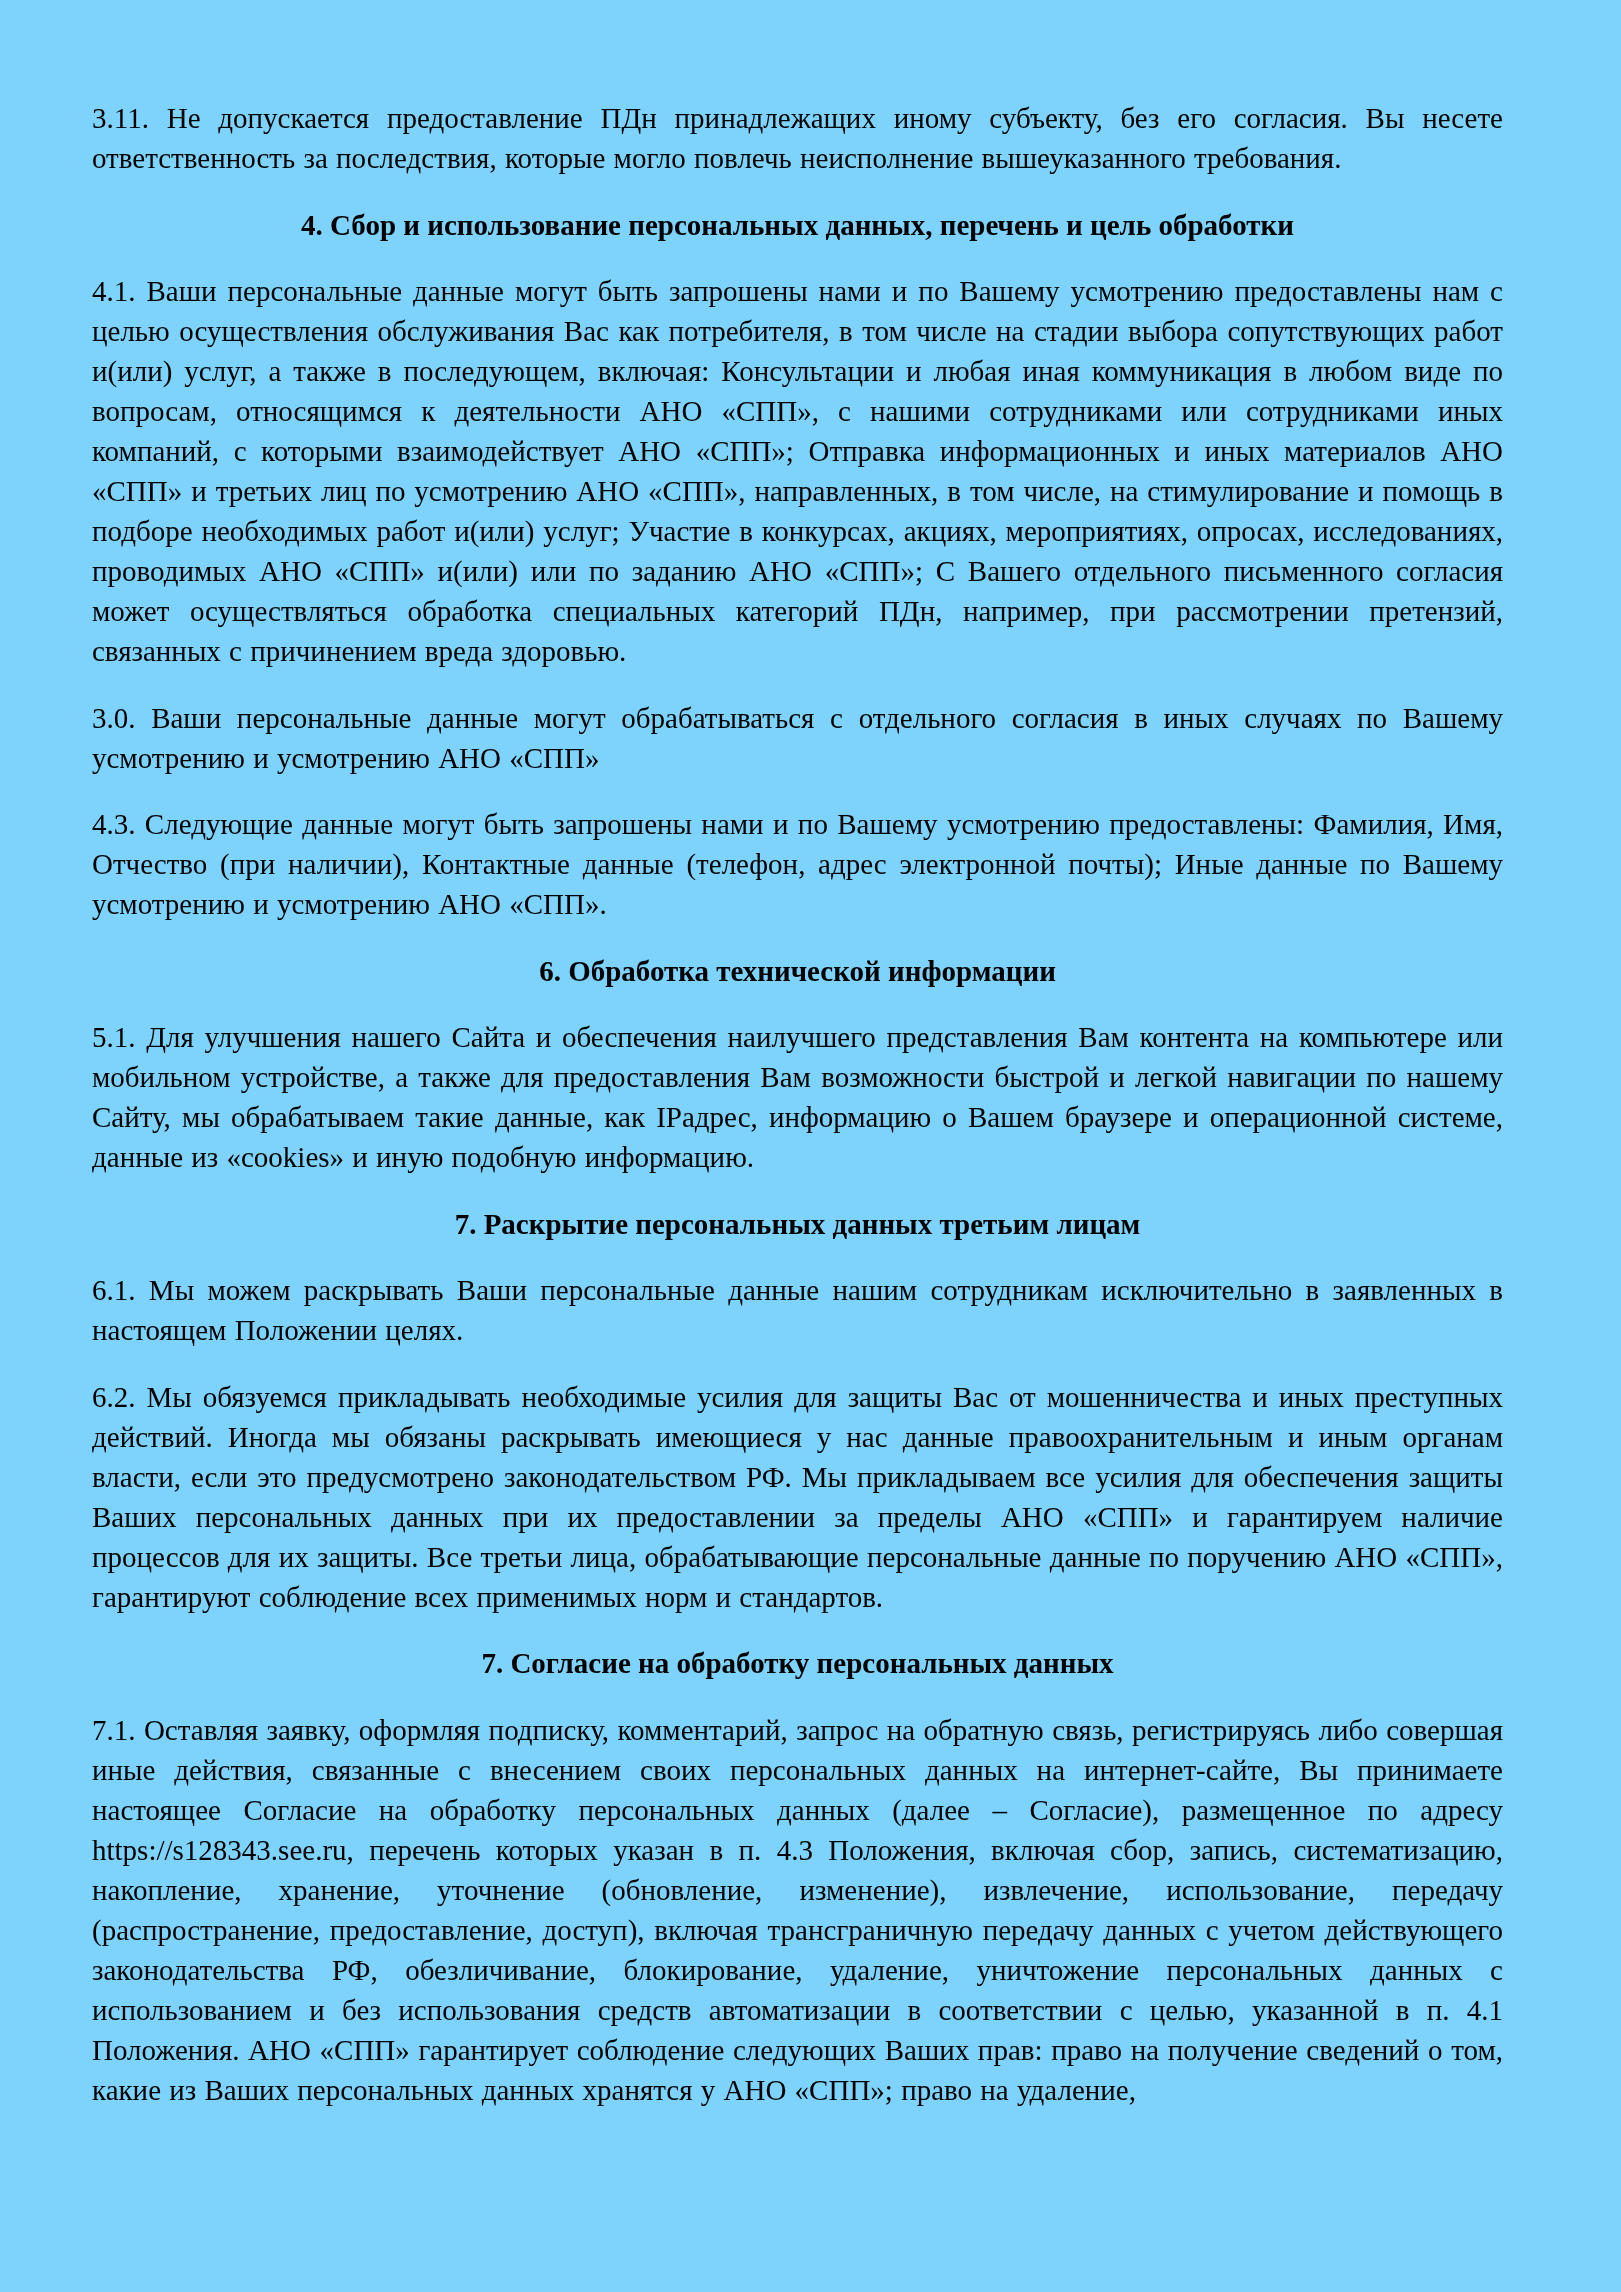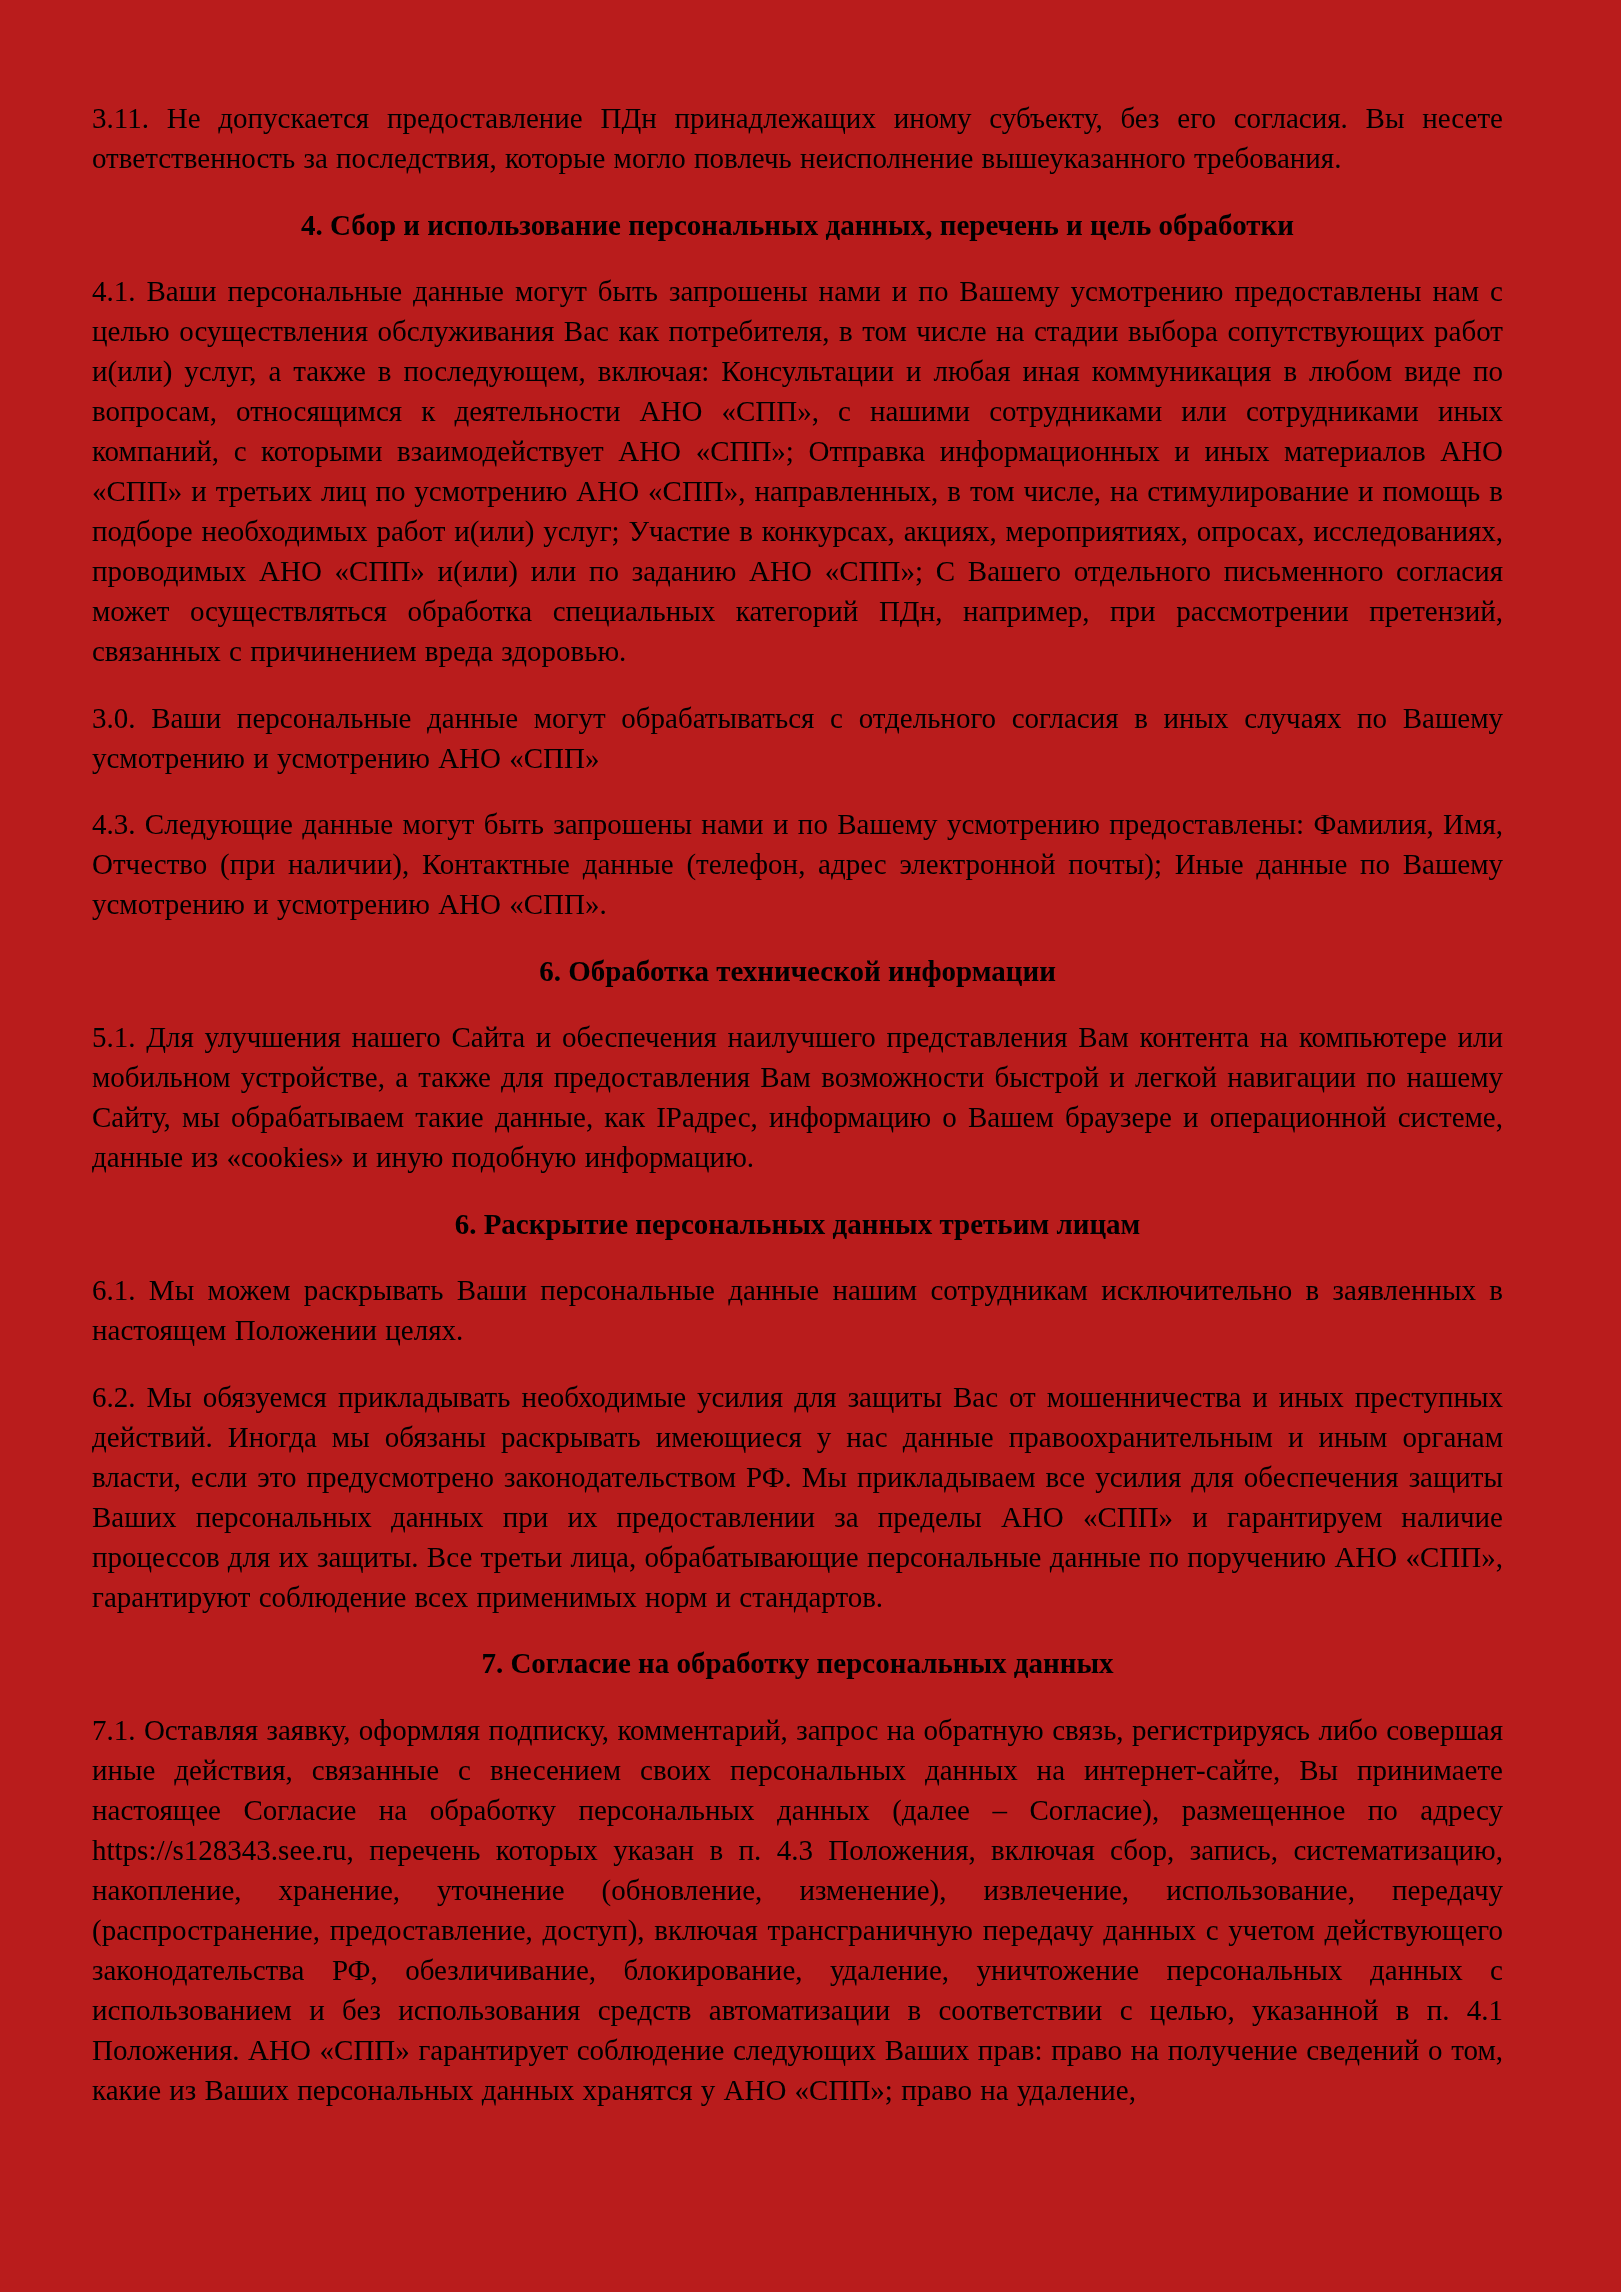--- a/index.html
+++ b/index.html
@@ -5,21 +5,21 @@
   html, body {
     margin: 0;
     padding: 0;
     background: #ffffff;
   }
   .page {
     position: relative;
     width: 1621px;
     height: 2293px;
     box-sizing: border-box;
-    background: #b91c1c;
+    background: #7dd3fc;
     padding: 98px 118px 0 92px;
     font-family: "Liberation Serif", "DejaVu Serif", serif;
     color: #000000;
     font-size: 29px;
     line-height: 40px;
     text-align: justify;
     overflow: hidden;
   }
   .para {
     margin: 0 0 26.5px 0;
@@ -37,19 +37,19 @@
 <body>
 
 <div class="page">
   <p class="para">3.11. Не допускается предоставление ПДн принадлежащих иному субъекту, без его согласия. Вы несете ответственность за последствия, которые могло повлечь неисполнение вышеуказанного требования.</p>
   <p class="heading">4. Сбор и использование персональных данных, перечень и цель обработки</p>
   <p class="para">4.1. Ваши персональные данные могут быть запрошены нами и по Вашему усмотрению предоставлены нам с целью осуществления обслуживания Вас как потребителя, в том числе на стадии выбора сопутствующих работ и(или) услуг, а также в последующем, включая: Консультации и любая иная коммуникация в любом виде по вопросам, относящимся к деятельности АНО «СПП», с нашими сотрудниками или сотрудниками иных компаний, с которыми взаимодействует АНО «СПП»; Отправка информационных и иных материалов АНО «СПП» и третьих лиц по усмотрению АНО «СПП», направленных, в том числе, на стимулирование и помощь в подборе необходимых работ и(или) услуг; Участие в конкурсах, акциях, мероприятиях, опросах, исследованиях, проводимых АНО «СПП» и(или) или по заданию АНО «СПП»; С Вашего отдельного письменного согласия может осуществляться обработка специальных категорий ПДн, например, при рассмотрении претензий, связанных с причинением вреда здоровью.</p>
   <p class="para">3.0. Ваши персональные данные могут обрабатываться с отдельного согласия в иных случаях по Вашему усмотрению и усмотрению АНО «СПП»</p>
   <p class="para">4.3. Следующие данные могут быть запрошены нами и по Вашему усмотрению предоставлены: Фамилия, Имя, Отчество (при наличии), Контактные данные (телефон, адрес электронной почты); Иные данные по Вашему усмотрению и усмотрению АНО «СПП».</p>
   <p class="heading">6. Обработка технической информации</p>
   <p class="para">5.1. Для улучшения нашего Сайта и обеспечения наилучшего представления Вам контента на компьютере или мобильном устройстве, а также для предоставления Вам возможности быстрой и легкой навигации по нашему Сайту, мы обрабатываем такие данные, как IPадрес, информацию о Вашем браузере и операционной системе, данные из «cookies» и иную подобную информацию.</p>
-  <p class="heading">6. Раскрытие персональных данных третьим лицам</p>
+  <p class="heading">7. Раскрытие персональных данных третьим лицам</p>
   <p class="para">6.1. Мы можем раскрывать Ваши персональные данные нашим сотрудникам исключительно в заявленных в настоящем Положении целях.</p>
   <p class="para">6.2. Мы обязуемся прикладывать необходимые усилия для защиты Вас от мошенничества и иных преступных действий. Иногда мы обязаны раскрывать имеющиеся у нас данные правоохранительным и иным органам власти, если это предусмотрено законодательством РФ. Мы прикладываем все усилия для обеспечения защиты Ваших персональных данных при их предоставлении за пределы АНО «СПП» и гарантируем наличие процессов для их защиты. Все третьи лица, обрабатывающие персональные данные по поручению АНО «СПП», гарантируют соблюдение всех применимых норм и стандартов.</p>
   <p class="heading">7. Согласие на обработку персональных данных</p>
   <p class="para">7.1. Оставляя заявку, оформляя подписку, комментарий, запрос на обратную связь, регистрируясь либо совершая иные действия, связанные с внесением своих персональных данных на интернет-сайте, Вы принимаете настоящее Согласие на обработку персональных данных (далее – Согласие), размещенное по адресу https://s128343.see.ru, перечень которых указан в п. 4.3 Положения, включая сбор, запись, систематизацию, накопление, хранение, уточнение (обновление, изменение), извлечение, использование, передачу (распространение, предоставление, доступ), включая трансграничную передачу данных с учетом действующего законодательства РФ, обезличивание, блокирование, удаление, уничтожение персональных данных с использованием и без использования средств автоматизации в соответствии с целью, указанной в п. 4.1 Положения. АНО «СПП» гарантирует соблюдение следующих Ваших прав: право на получение сведений о том, какие из Ваших персональных данных хранятся у АНО «СПП»; право на удаление,</p>
 </div>
 
 
 </body></html>

